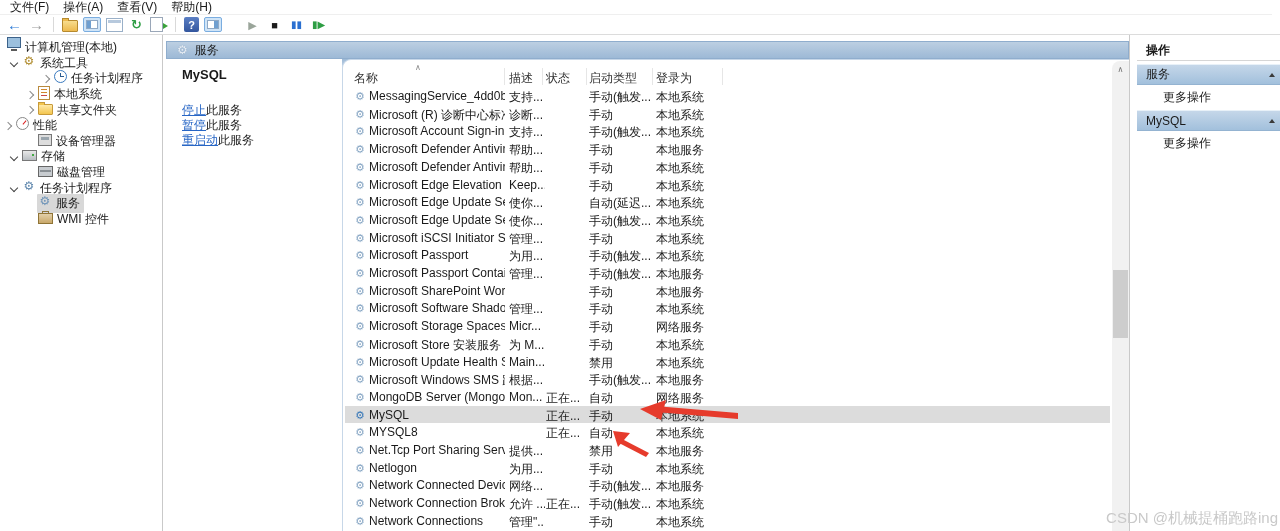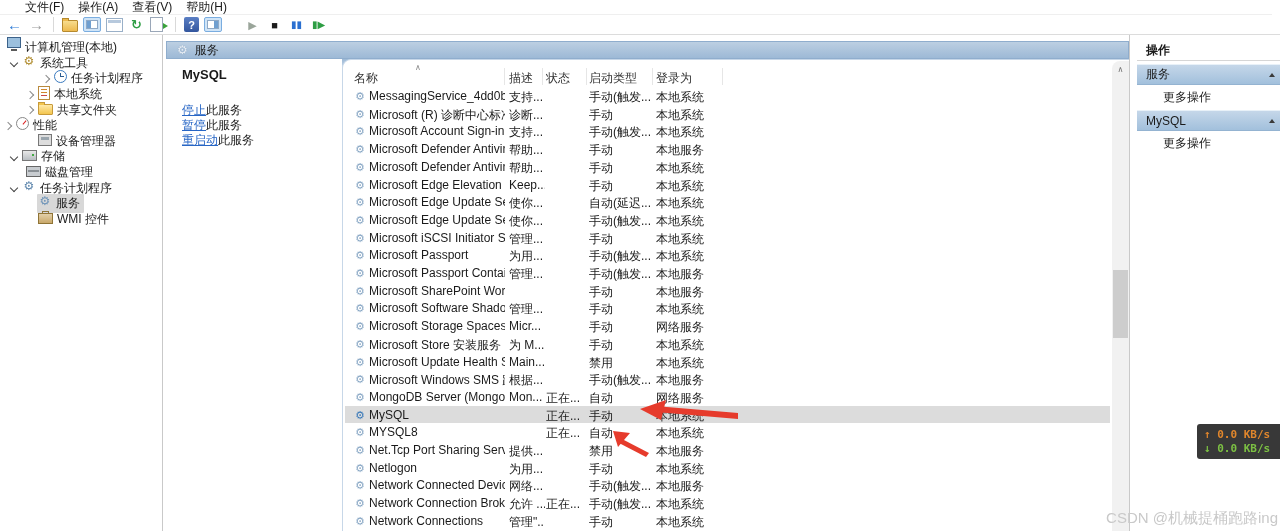--- a/index.html
+++ b/index.html
@@ -2,21 +2,21 @@
 <html><head>
 <meta charset="utf-8">
 <style>
   html,body{margin:0;padding:0}
   body{
     width:1280px;height:531px;overflow:hidden;position:relative;
     font-family:"Liberation Sans","DejaVu Sans",sans-serif;
     font-size:12px;color:#1a1a1a;background:#fff;
   }
   
-  .menubar{position:absolute;top:0;left:0;right:8px;height:14px;display:flex;align-items:center;padding-left:23px;background:#fff;border-bottom:1px solid #efefef}
+  .menubar{position:absolute;top:0;left:0;right:8px;height:14px;display:flex;align-items:center;padding-left:8px;background:#fff;border-bottom:1px solid #efefef}
   .menu-item{padding:0 12px 0 2px;font-size:12px;white-space:nowrap}
   
   .toolbar{position:absolute;top:15px;left:0;right:0;height:19px;border-bottom:1px solid #dcdcdc;display:flex;align-items:center;padding-left:6px;gap:5px}
   .tb{display:inline-flex;align-items:center;justify-content:center;width:17px;height:16px;font-size:12px;line-height:16px;flex:none}
   .tb-sep{width:1px;height:15px;background:#d9d9d9;margin:0 3px;flex:none}
   .tb-gap{width:12px;flex:none}
   .tb-back{color:#2e7cd6;font-size:15px;font-weight:bold}
   .tb-forward{color:#9b9b9b;font-size:15px;font-weight:bold}
   .tb-open-folder{width:14px;height:10px;background:linear-gradient(#f7dd8e,#edba4e);border:1px solid #b68a2e;border-radius:1px;position:relative;margin-top:3px}
   .tb-open-folder::before{content:"";position:absolute;top:-3px;left:-1px;width:5px;height:2px;background:#edba4e;border:1px solid #b68a2e;border-bottom:none}
@@ -202,21 +202,21 @@
       </div>
       <div class="tree-row" style="padding-left: 6px;">
         <span class="exp-slot exp-open">
           <span class="chev"></span>
         </span>
         <span class="tree-inner">
           <span class="ic ic-storage"></span>
           <span>存储</span>
         </span>
       </div>
-      <div class="tree-row" style="padding-left: 10px;">
+      <div class="tree-row" style="padding-left: 22px;">
         <span class="exp-slot"></span>
         <span class="tree-inner">
           <span class="ic ic-disk"></span>
           <span>磁盘管理</span>
         </span>
       </div>
       <div class="tree-row" style="padding-left: 6px;">
         <span class="exp-slot exp-open">
           <span class="chev"></span>
         </span>
@@ -491,24 +491,20 @@
     </div>
     <div class="rp-bar">
       <span>MySQL</span>
       <span class="marker"></span>
     </div>
     <div class="rp-more">
       <span>更多操作</span>
     </div>
   </div>
 
-  <div class="net-badge">
-    <span class="net-up"><span>↑</span> <span>0.0 KB/s</span></span>
-    <span class="net-down"><span>↓</span> <span>0.0 KB/s</span></span>
-  </div>
 </div>
 
 <svg class="arrows" width="1280" height="531" viewBox="0 0 1280 531">
   <polygon class="red-arrow" points="661,406.5 738,413 738,419 662,412.5" fill="#e63b2c"></polygon>
   <polygon class="red-arrow" points="640,409 666,400 661,420" fill="#e63b2c"></polygon>
   <polygon class="red-arrow" points="622,439 649,453 646,457 619,443" fill="#e63b2c"></polygon>
   <polygon class="red-arrow" points="613,431 630,433 618,447" fill="#e63b2c"></polygon>
 </svg>
 
 <div class="watermark">CSDN @机械提桶跑路ing</div>

